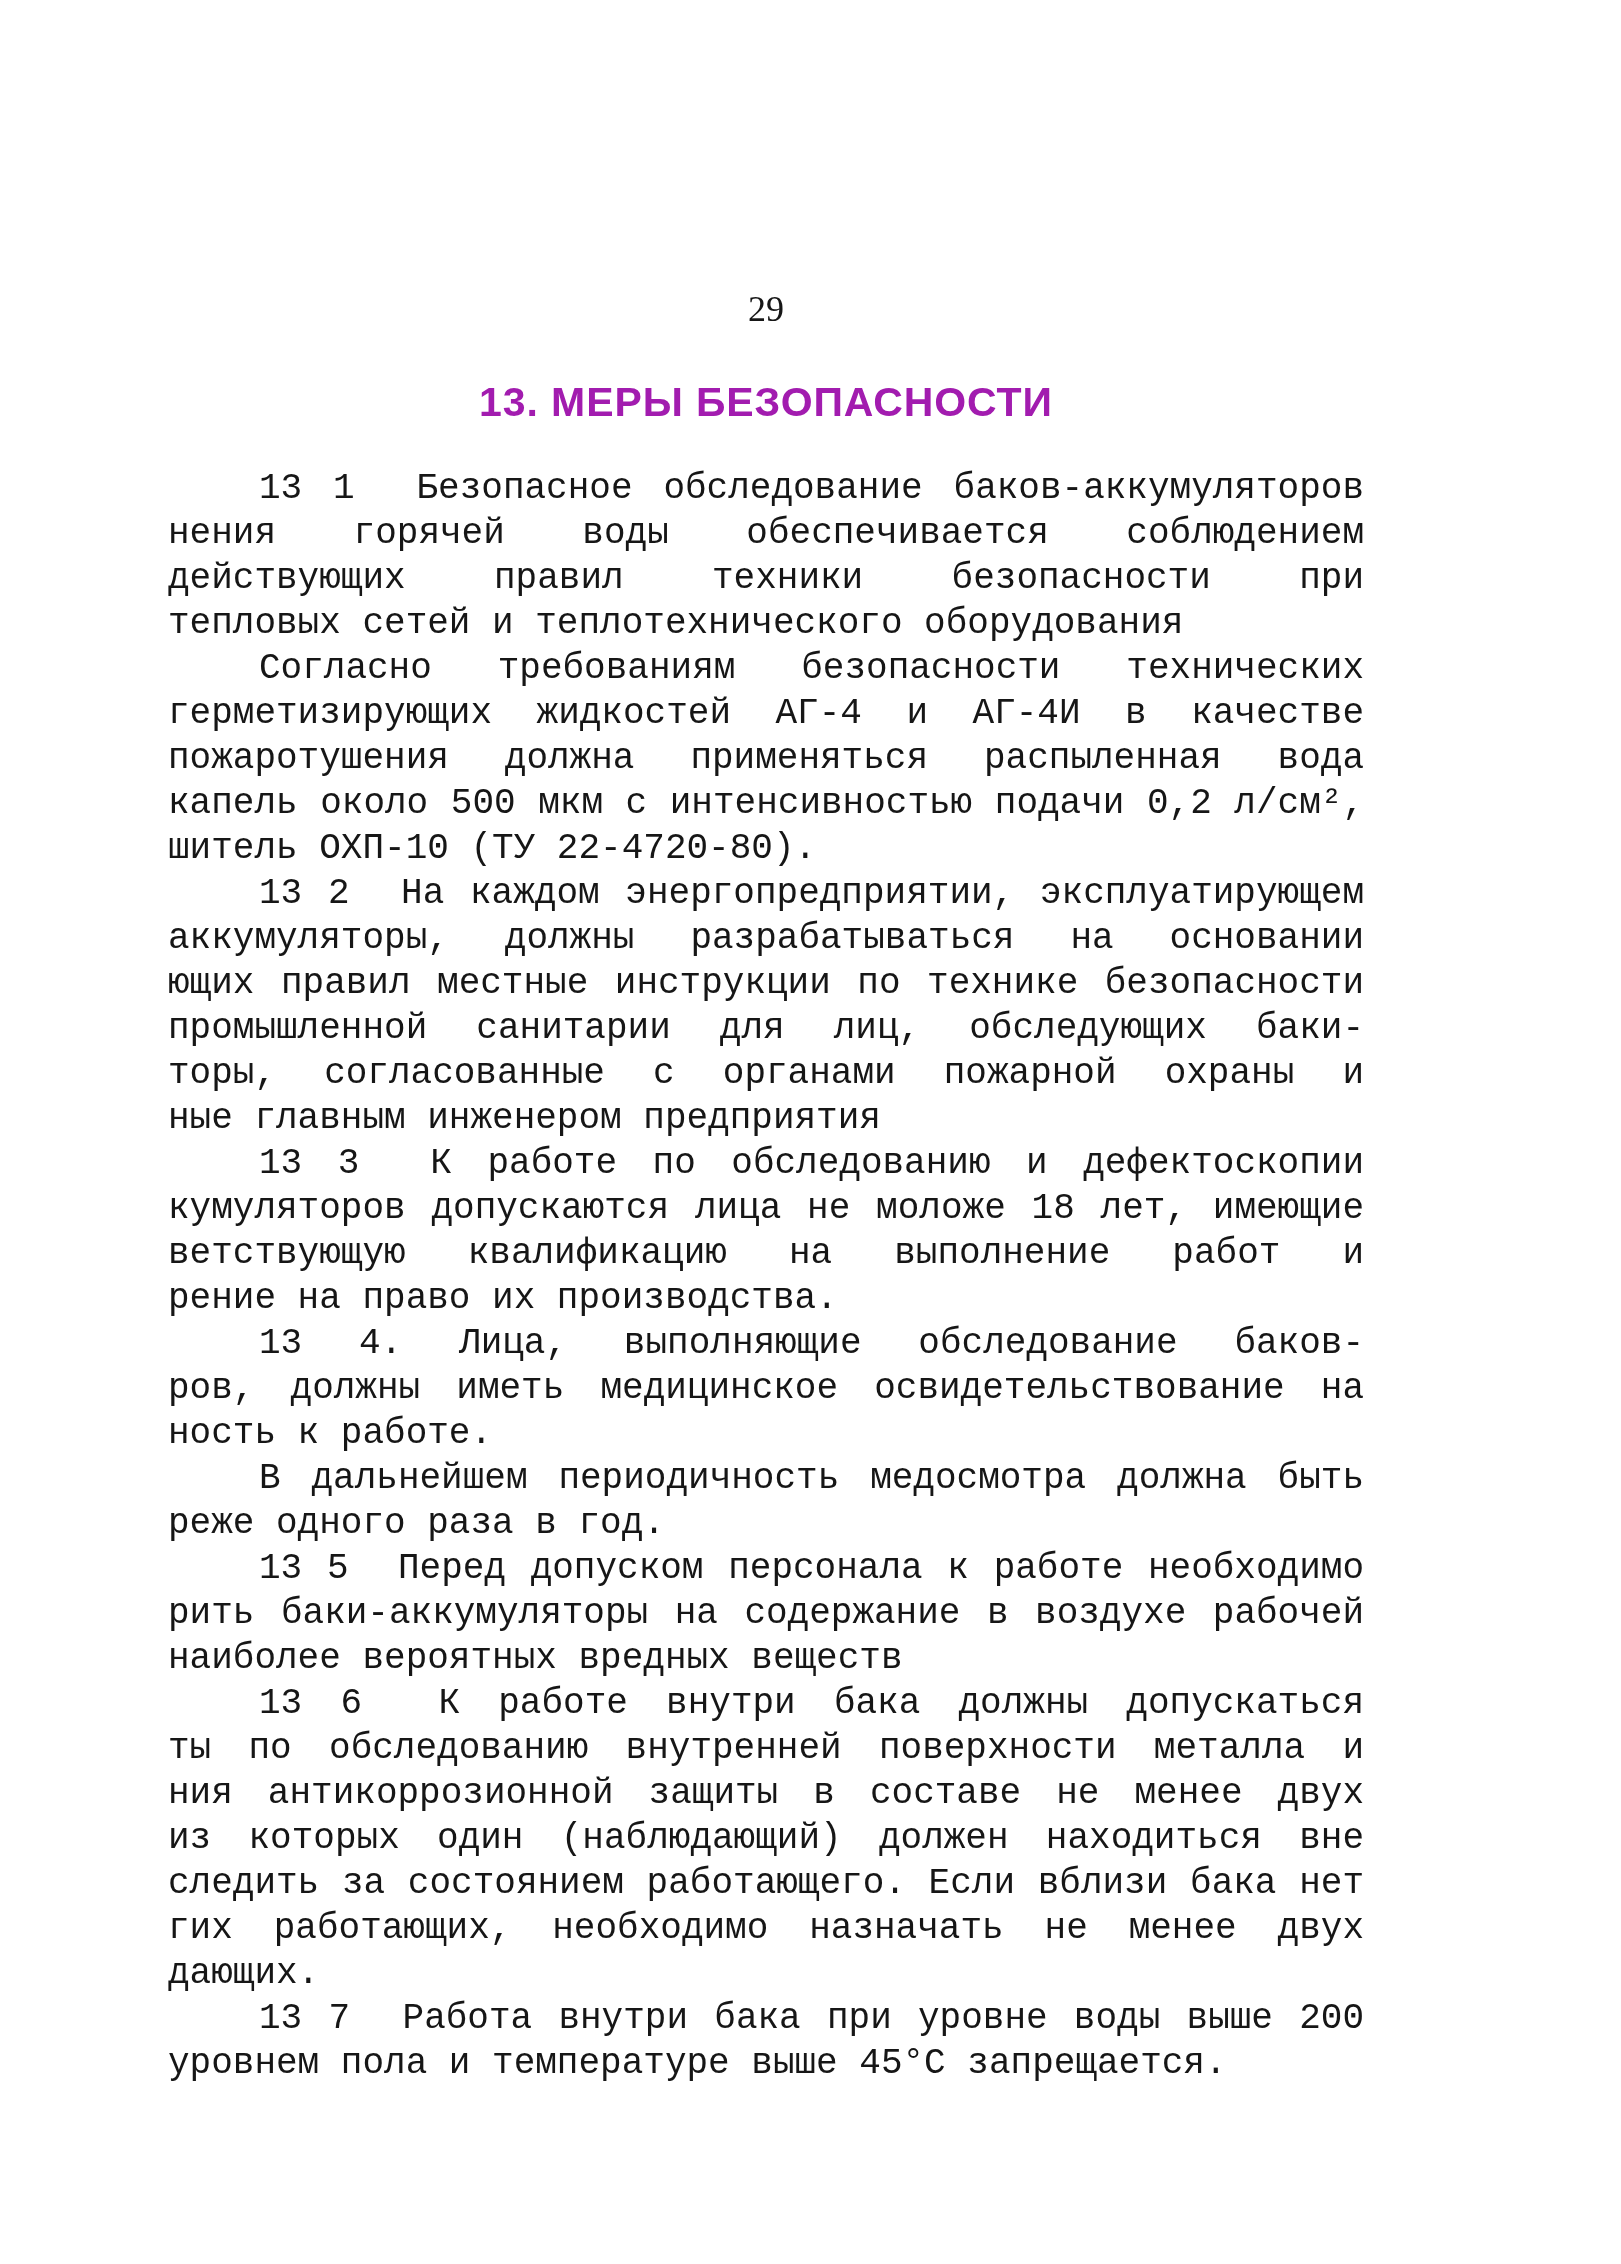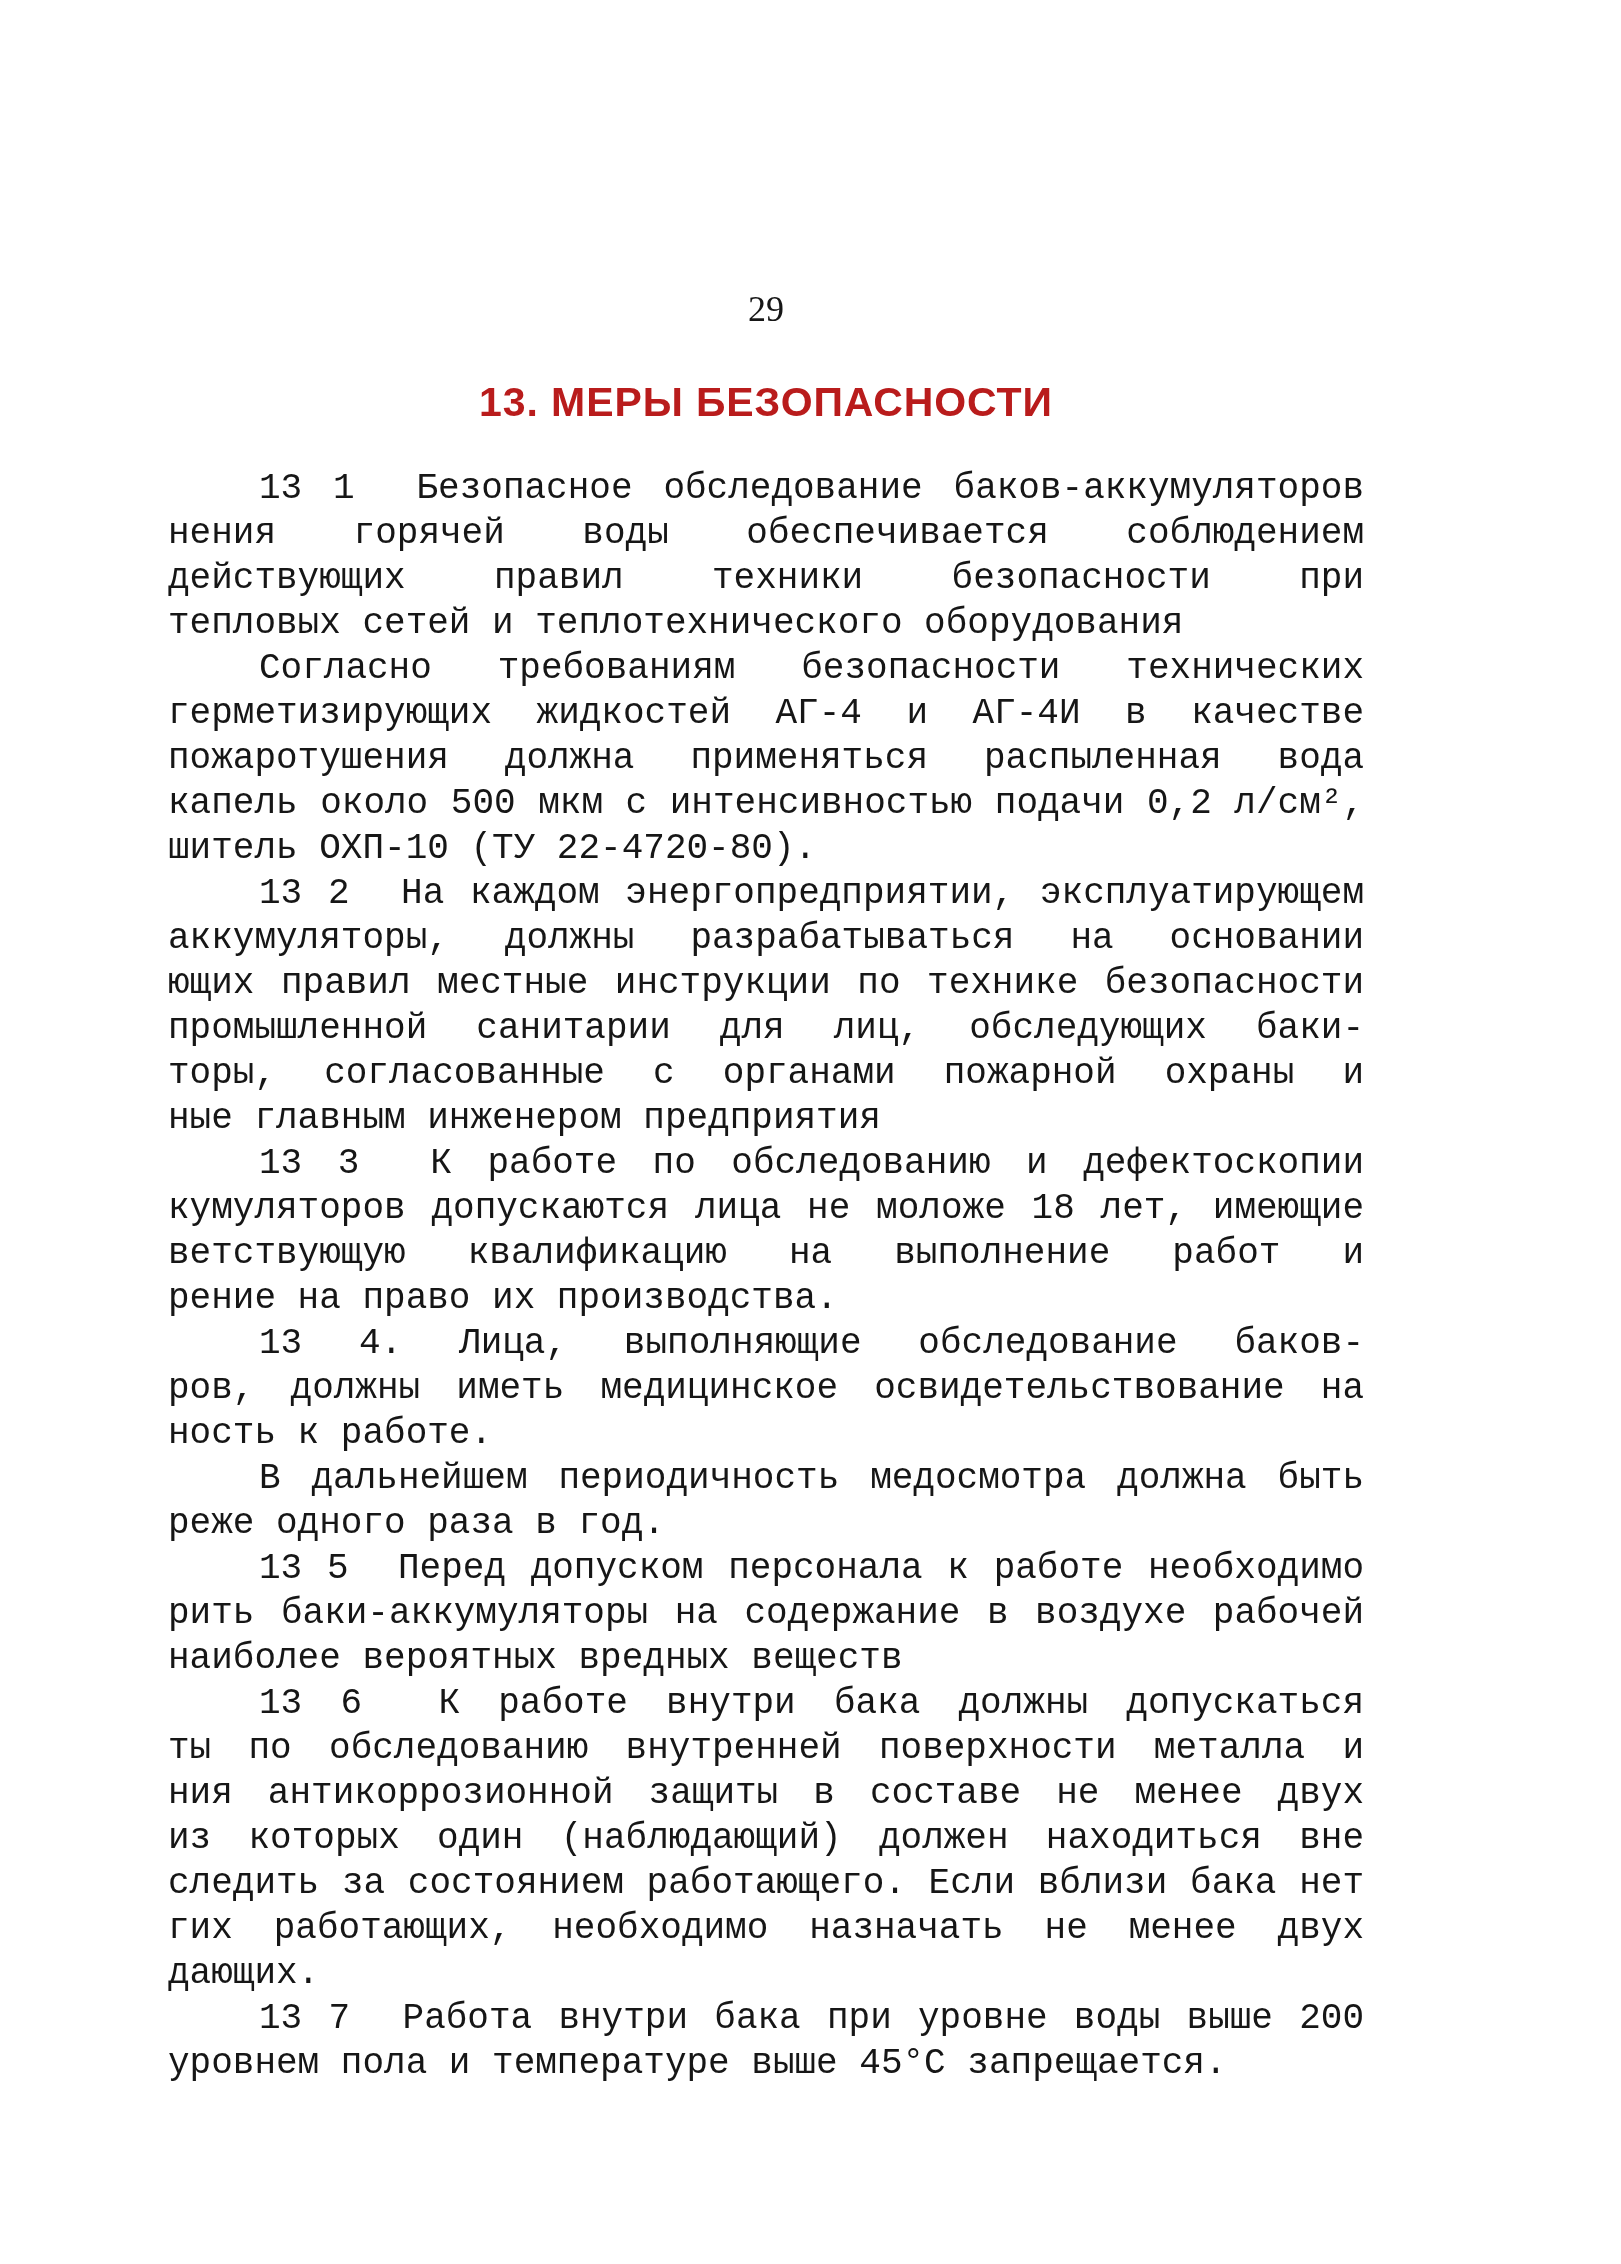--- a/index.html
+++ b/index.html
@@ -30,21 +30,21 @@
     position: absolute;
     top: 380px;
     left: 168px;
     width: 1196px;
     text-align: center;
     font-family: "Liberation Sans", sans-serif;
     font-weight: bold;
     font-size: 41px;
     line-height: 45px;
     letter-spacing: 0.9px;
-    color: #b91c1c;
+    color: #a21caf;
   }
   .body-text {
     position: absolute;
     top: 466px;
     left: 168px;
     width: 1196px;
   }
   .line {
     font-size: 36px;
     line-height: 45px;

